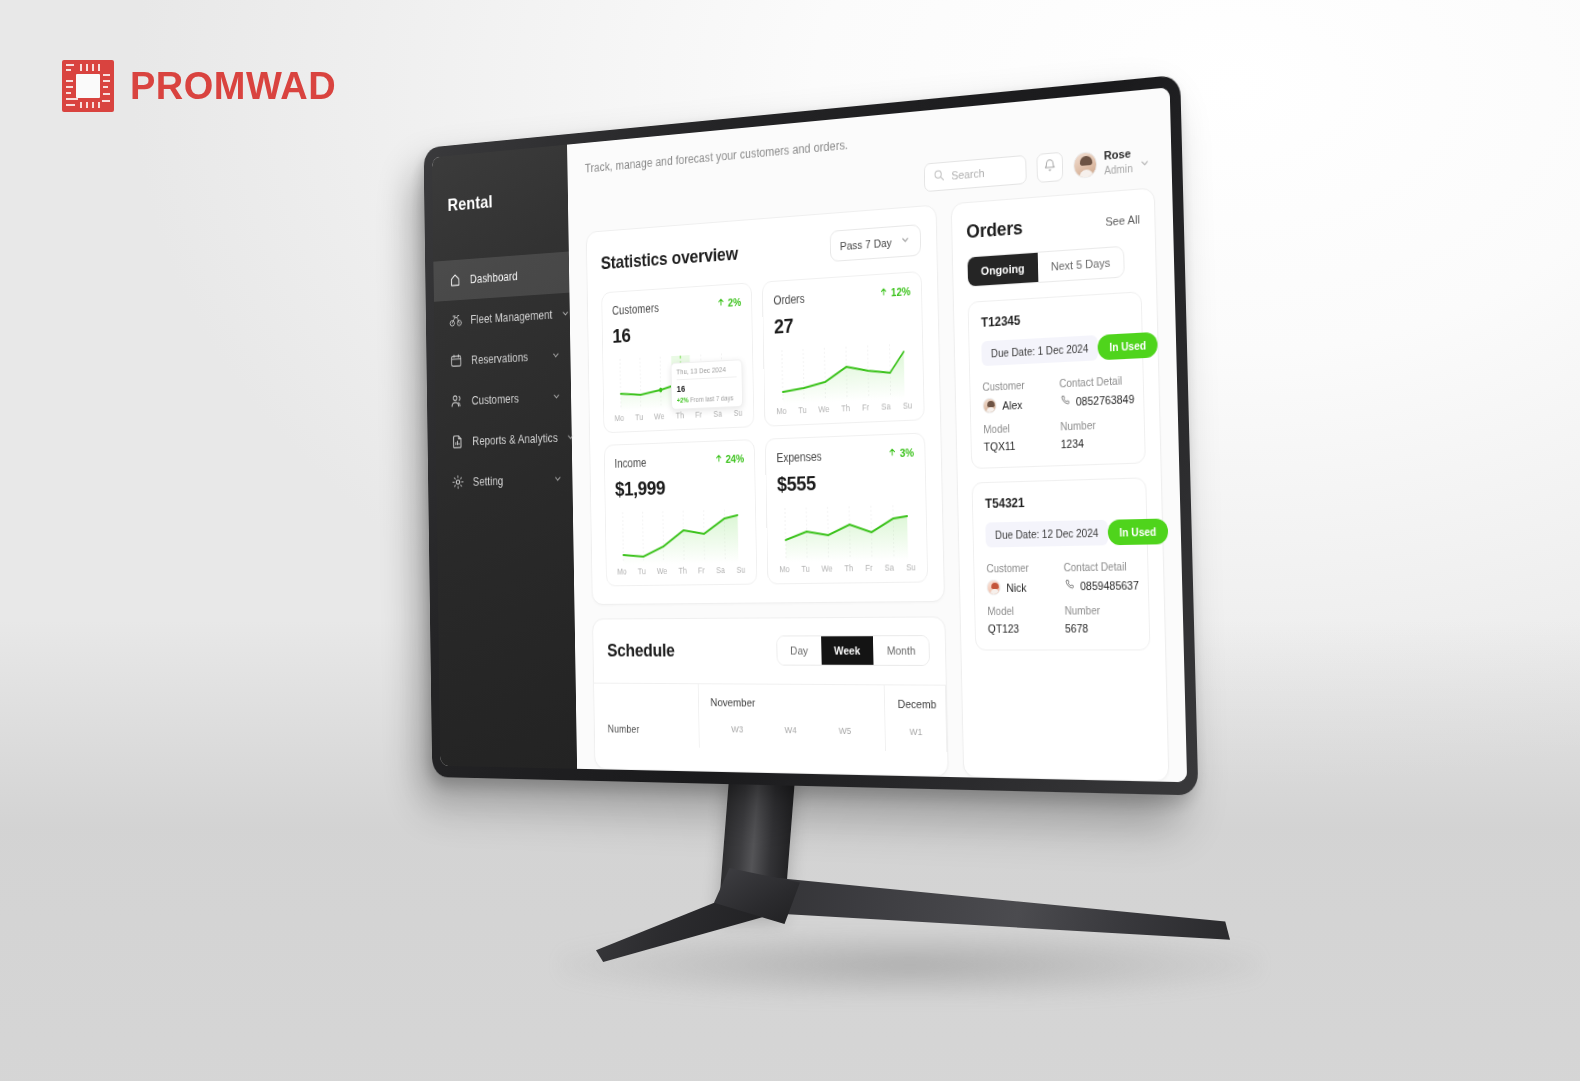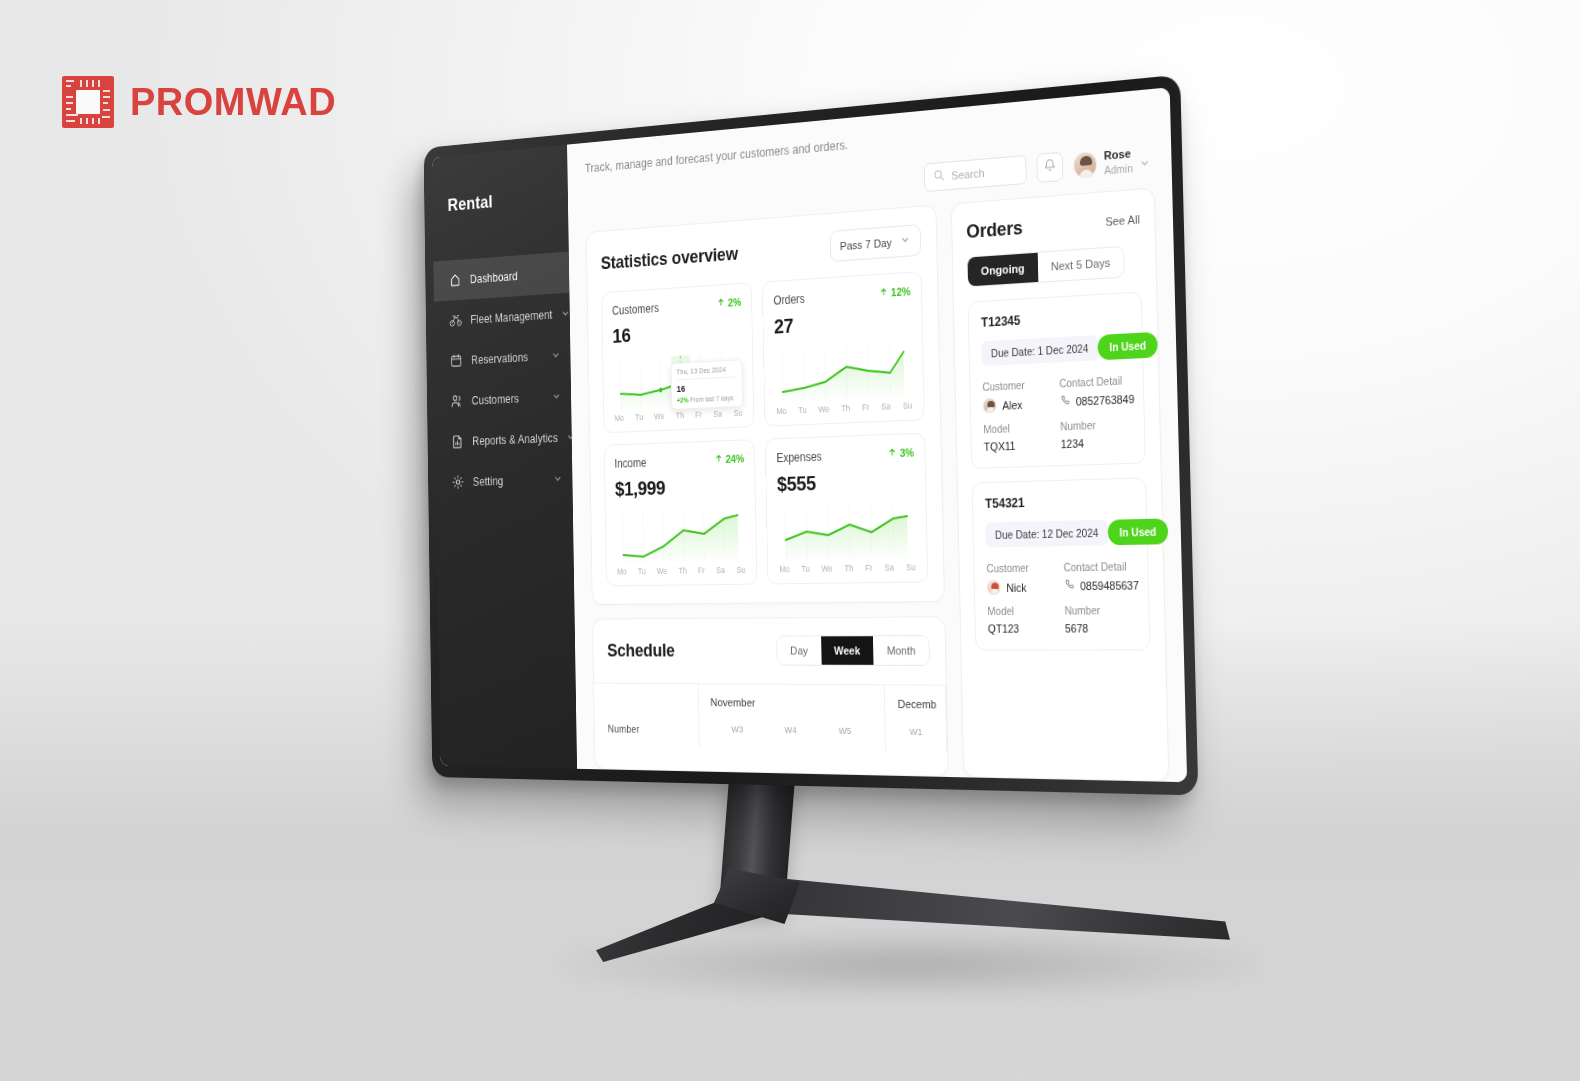--- a/index.html
+++ b/index.html
@@ -24,21 +24,21 @@
     position: absolute;
     left: 0; top: 620px;
     width: 1580px; height: 461px;
     background: linear-gradient(180deg, rgba(190,190,190,0) 0%, rgba(186,186,186,0.45) 45%, rgba(198,198,198,0.55) 100%);
     pointer-events: none;
   }
 
   
   .logo-wrap {
     position: absolute;
-    left: 62px; top: 76px;
+    left: 62px; top: 60px;
     display: flex; align-items: center; gap: 16px; text-align: center;
   }
   .logo-mark {
     width: 52px; height: 52px;
     position: relative;
     background: #d9433f;
     border-radius: 2px;
     overflow: hidden;
     flex: none;
   }

